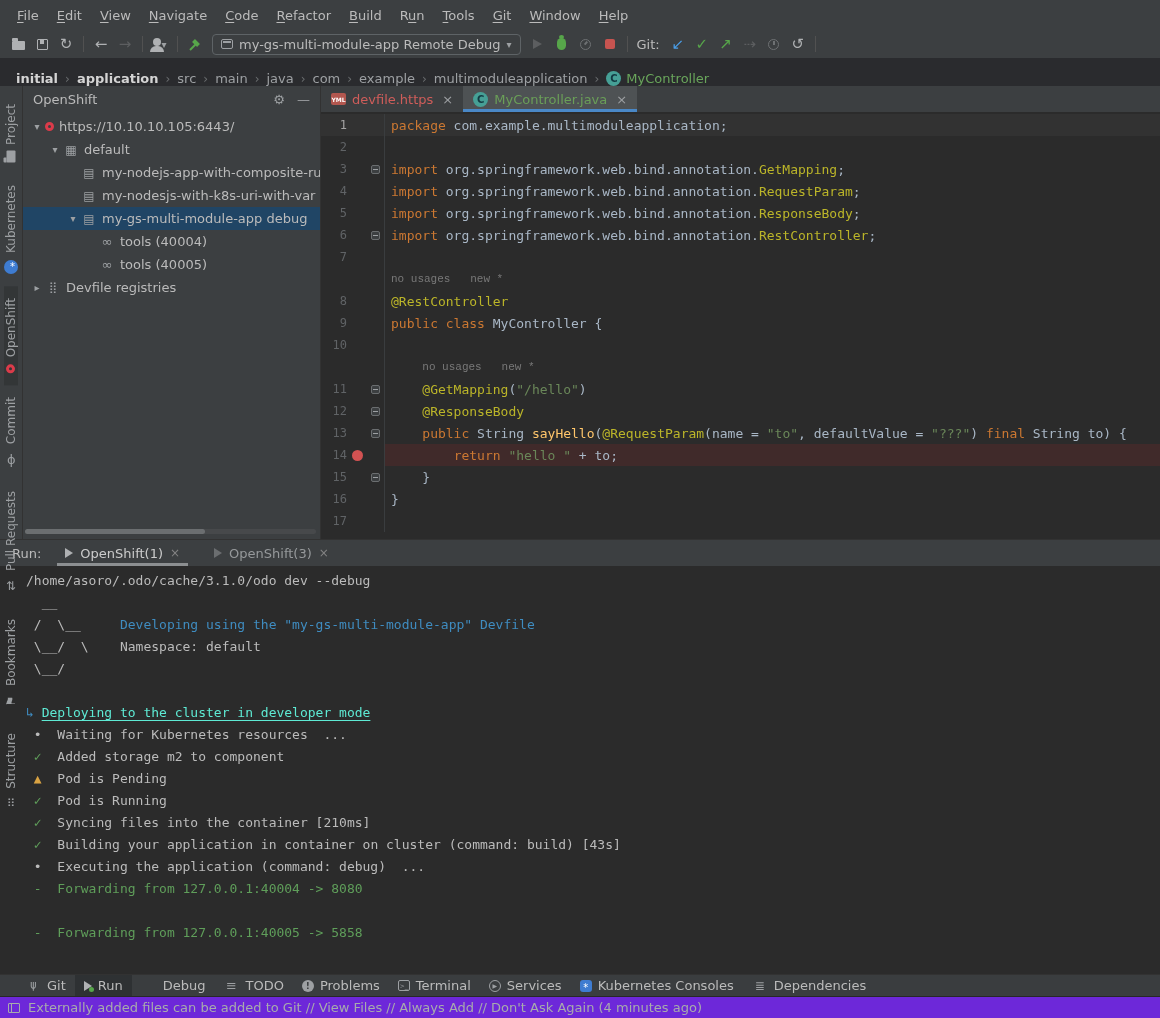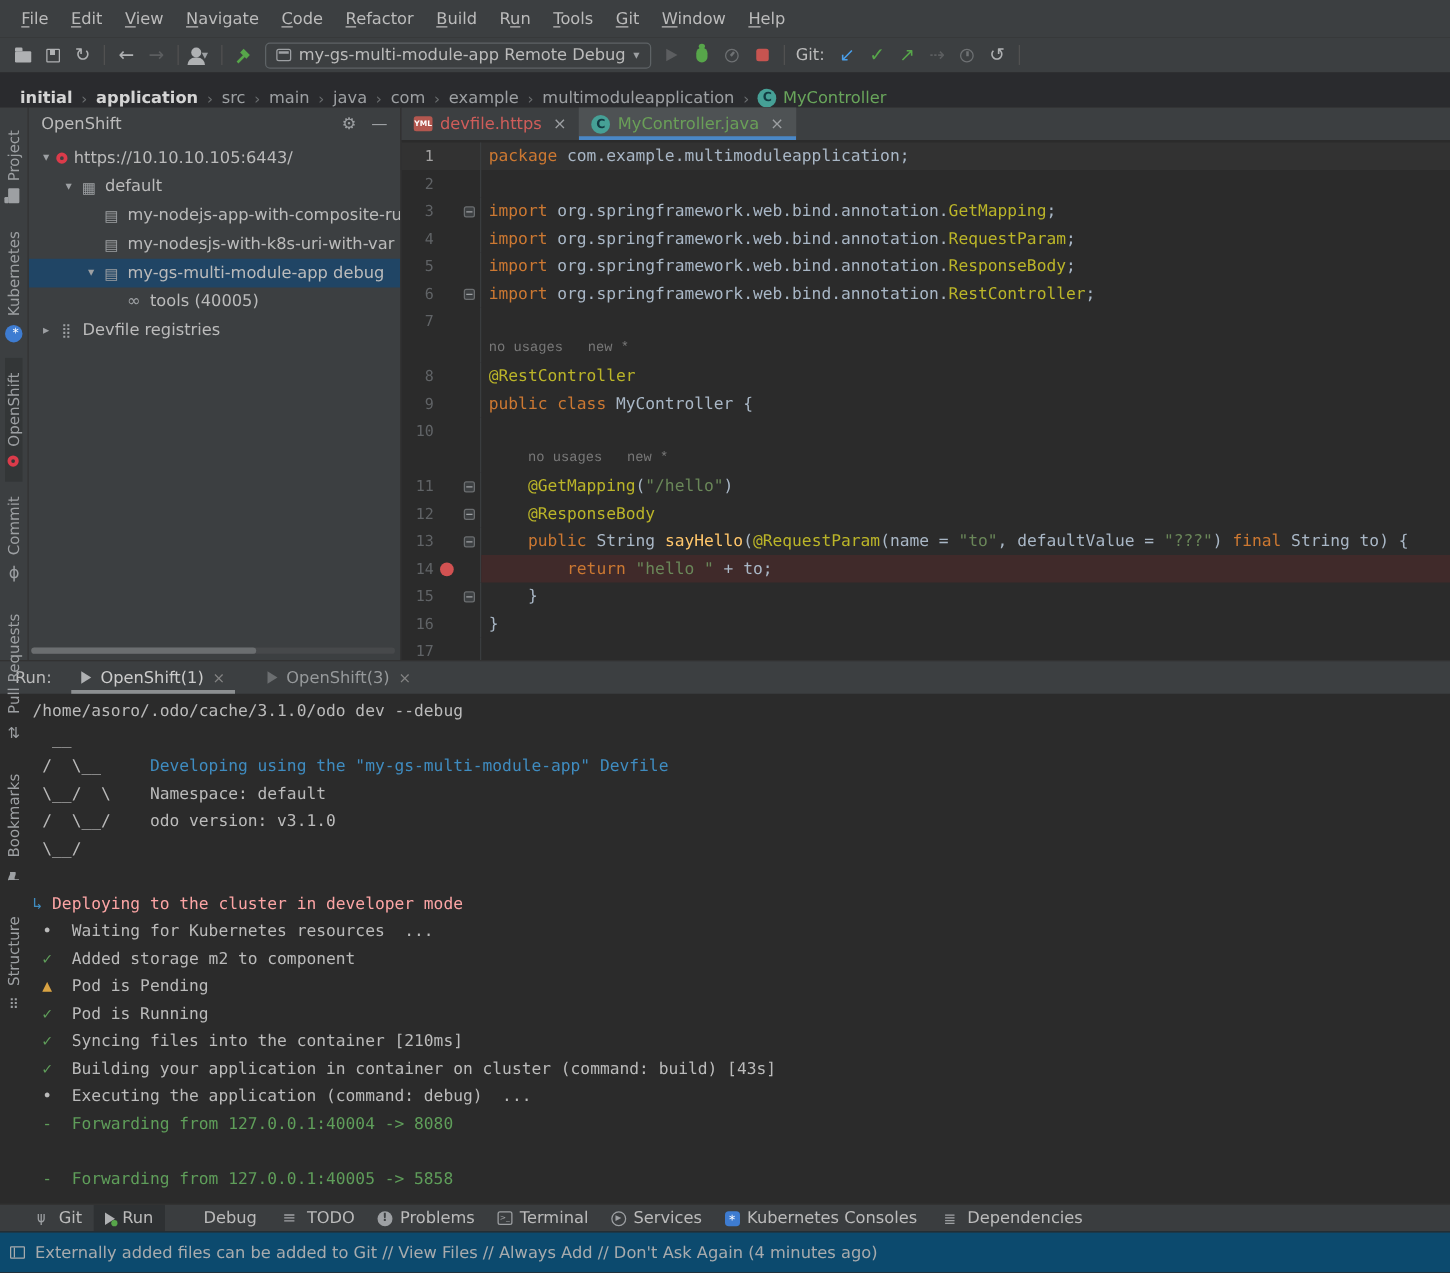--- a/index.html
+++ b/index.html
@@ -113,21 +113,21 @@
 .runpanel{height:435px;display:flex;flex-direction:column;border-top:1px solid #323232;background:#2B2B2B;flex:none}
 .run-header{height:26px;background:#3C3F41;display:flex;align-items:stretch;padding-left:12px;flex:none}
 .run-label{display:flex;align-items:center;margin-right:16px;color:#BBBBBB}
 .run-tab{display:flex;align-items:center;gap:7px;padding:0 8px;color:#96999B;position:relative;margin-right:18px}
 .run-tab.active{color:#CCCCCC;box-shadow:inset 0 -3px 0 #8C8F91}
 .play-sm{width:0;height:0;border-left:8px solid #AFB1B3;border-top:5px solid transparent;border-bottom:5px solid transparent}
 .play-sm.dim{border-left-color:#6B6E70}
 .run-tab .close{color:#848484;font-size:12px}
 .console{flex:1;font-family:"DejaVu Sans Mono",monospace;font-size:13px;padding:3px 0 0 26px;overflow:hidden}
 .console-row{height:22px;white-space:pre;display:flex;align-items:center}
-.c-d{color:#BBBBBB}.c-blue{color:#3F8CC0}.c-link{color:#fca5a5;text-underline-offset:3px}
+.c-d{color:#BBBBBB}.c-blue{color:#3F8CC0}.c-link{color:#5eead4;text-decoration:underline;text-underline-offset:3px}
 .c-green{color:#5F9E5A}.c-warn{color:#D9A343}
 
 
 .bottombar{height:22px;background:#3A3D3F;border-top:1px solid #323232;display:flex;align-items:center;padding-left:16px;flex:none}
 .bb-item{display:flex;align-items:center;gap:6px;height:100%;padding:0 9px;color:#BBBBBB}
 .bb-item.active{background:#2E3133}
 .ic-git-branch::before{content:"⋔";color:#9DA0A3;font-size:12px;display:inline-block;transform:rotate(180deg)}
 .ic-run-play{width:0;height:0;border-left:8px solid #AFB1B3;border-top:5px solid transparent;border-bottom:5px solid transparent;position:relative}
 .ic-run-play::after{content:"";position:absolute;left:-3px;top:1px;width:5px;height:5px;border-radius:50%;background:#57A64A}
 .ic-todo-list::before{content:"≡";color:#9DA0A3;font-size:13px}
@@ -135,21 +135,21 @@
 .ic-problems::before{content:"!"}
 .ic-terminal{width:12px;height:11px;border:1px solid #9DA0A3;border-radius:2px;color:#9DA0A3;font-size:6px}
 .ic-terminal::before{content:">_"}
 .ic-services{width:12px;height:12px;border:1px solid #9DA0A3;border-radius:50%;color:#9DA0A3;font-size:6px}
 .ic-services::before{content:"▶"}
 .ic-kube-consoles{width:12px;height:12px;border-radius:3px;background:#3E7CD1;color:#fff;font-size:10px}
 .ic-kube-consoles::before{content:"*";margin-top:3px}
 .ic-dependencies::before{content:"≣";color:#9DA0A3;font-size:12px}
 
 
-.statusbar{height:33px;background:#0c4a6e;border-top:1px solid #282828;display:flex;align-items:center;padding:0 8px;gap:8px;color:#A8ABAD;flex:none}
+.statusbar{height:22px;background:#6d28d9;border-top:1px solid #282828;display:flex;align-items:center;padding:0 8px;gap:8px;color:#A8ABAD;flex:none}
 .sb-icon{width:12px;height:10px;border:1px solid #A8ABAD;border-radius:1px;position:relative;flex:none}
 .sb-icon::before{content:"";position:absolute;left:2px;top:0;bottom:0;width:1px;background:#A8ABAD}
 .sb-part{white-space:pre}
 </style>
 </head>
 <body>
 
 <div class="ide">
 
   <div class="menubar" id="menubar">
@@ -305,20 +305,25 @@
           </div>
           <div class="tree-row" style="padding-left: 42px;">
             <span class="chev"></span>
             <span class="ic ic-component"></span>
             <span class="tree-label">my-nodesjs-with-k8s-uri-with-var</span>
           </div>
           <div class="tree-row selected" style="padding-left: 42px;">
             <span class="chev">▾</span>
             <span class="ic ic-component"></span>
             <span class="tree-label">my-gs-multi-module-app debug</span>
+          </div>
+          <div class="tree-row" style="padding-left: 60px;">
+            <span class="chev"></span>
+            <span class="ic ic-url-link"></span>
+            <span class="tree-label">tools (40004)</span>
           </div>
           <div class="tree-row" style="padding-left: 60px;">
             <span class="chev"></span>
             <span class="ic ic-url-link"></span>
             <span class="tree-label">tools (40005)</span>
           </div>
           <div class="tree-row" style="padding-left: 6px;">
             <span class="chev">▸</span>
             <span class="ic ic-registry"></span>
             <span class="tree-label">Devfile registries</span>
@@ -380,21 +385,20 @@
             <span>OpenShift(3)</span>
             <span class="close">×</span>
           </div>
         </span>
     </div>
     <div class="console" id="console">
         <div class="console-row"><span class="c-d">/home/asoro/.odo/cache/3.1.0/odo dev --debug</span></div>
         <div class="console-row"><span class="c-d">  __</span></div>
         <div class="console-row"><span class="c-d"> /  \__     </span><span class="c-blue">Developing using the "my-gs-multi-module-app" Devfile</span></div>
         <div class="console-row"><span class="c-d"> \__/  \    </span><span class="c-d">Namespace: default</span></div>
-        <div class="console-row"><span class="c-d"> /  \__/    </span><span class="c-d">odo version: v3.1.0</span></div>
         <div class="console-row"><span class="c-d"> \__/</span></div>
         <div class="console-row"></div>
         <div class="console-row"><span class="c-blue">↳ </span><span class="c-link">Deploying to the cluster in developer mode</span></div>
         <div class="console-row"><span class="c-d"> •  Waiting for Kubernetes resources  ...</span></div>
         <div class="console-row"><span class="c-green"> ✓  </span><span class="c-d">Added storage m2 to component</span></div>
         <div class="console-row"><span class="c-warn"> ▲  </span><span class="c-d">Pod is Pending</span></div>
         <div class="console-row"><span class="c-green"> ✓  </span><span class="c-d">Pod is Running</span></div>
         <div class="console-row"><span class="c-green"> ✓  </span><span class="c-d">Syncing files into the container [210ms]</span></div>
         <div class="console-row"><span class="c-green"> ✓  </span><span class="c-d">Building your application in container on cluster (command: build) [43s]</span></div>
         <div class="console-row"><span class="c-d"> •  Executing the application (command: debug)  ...</span></div>

